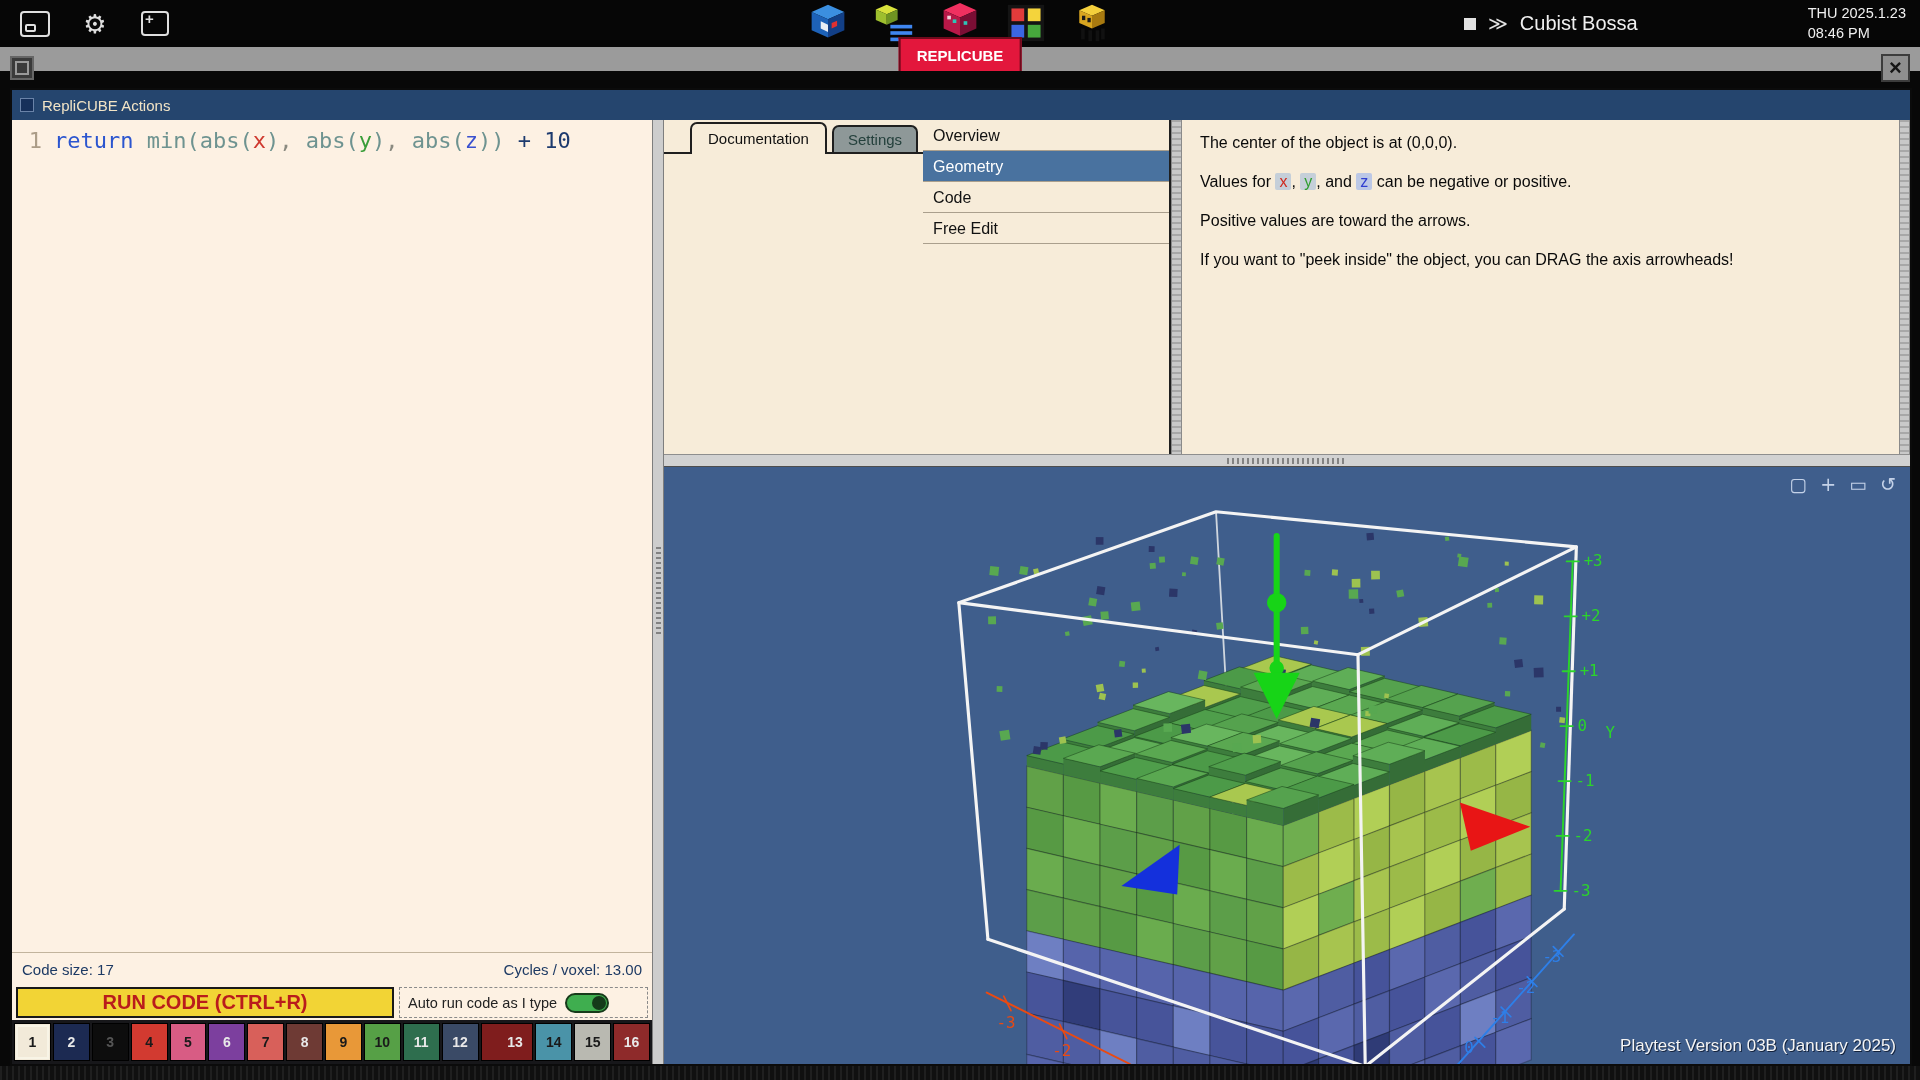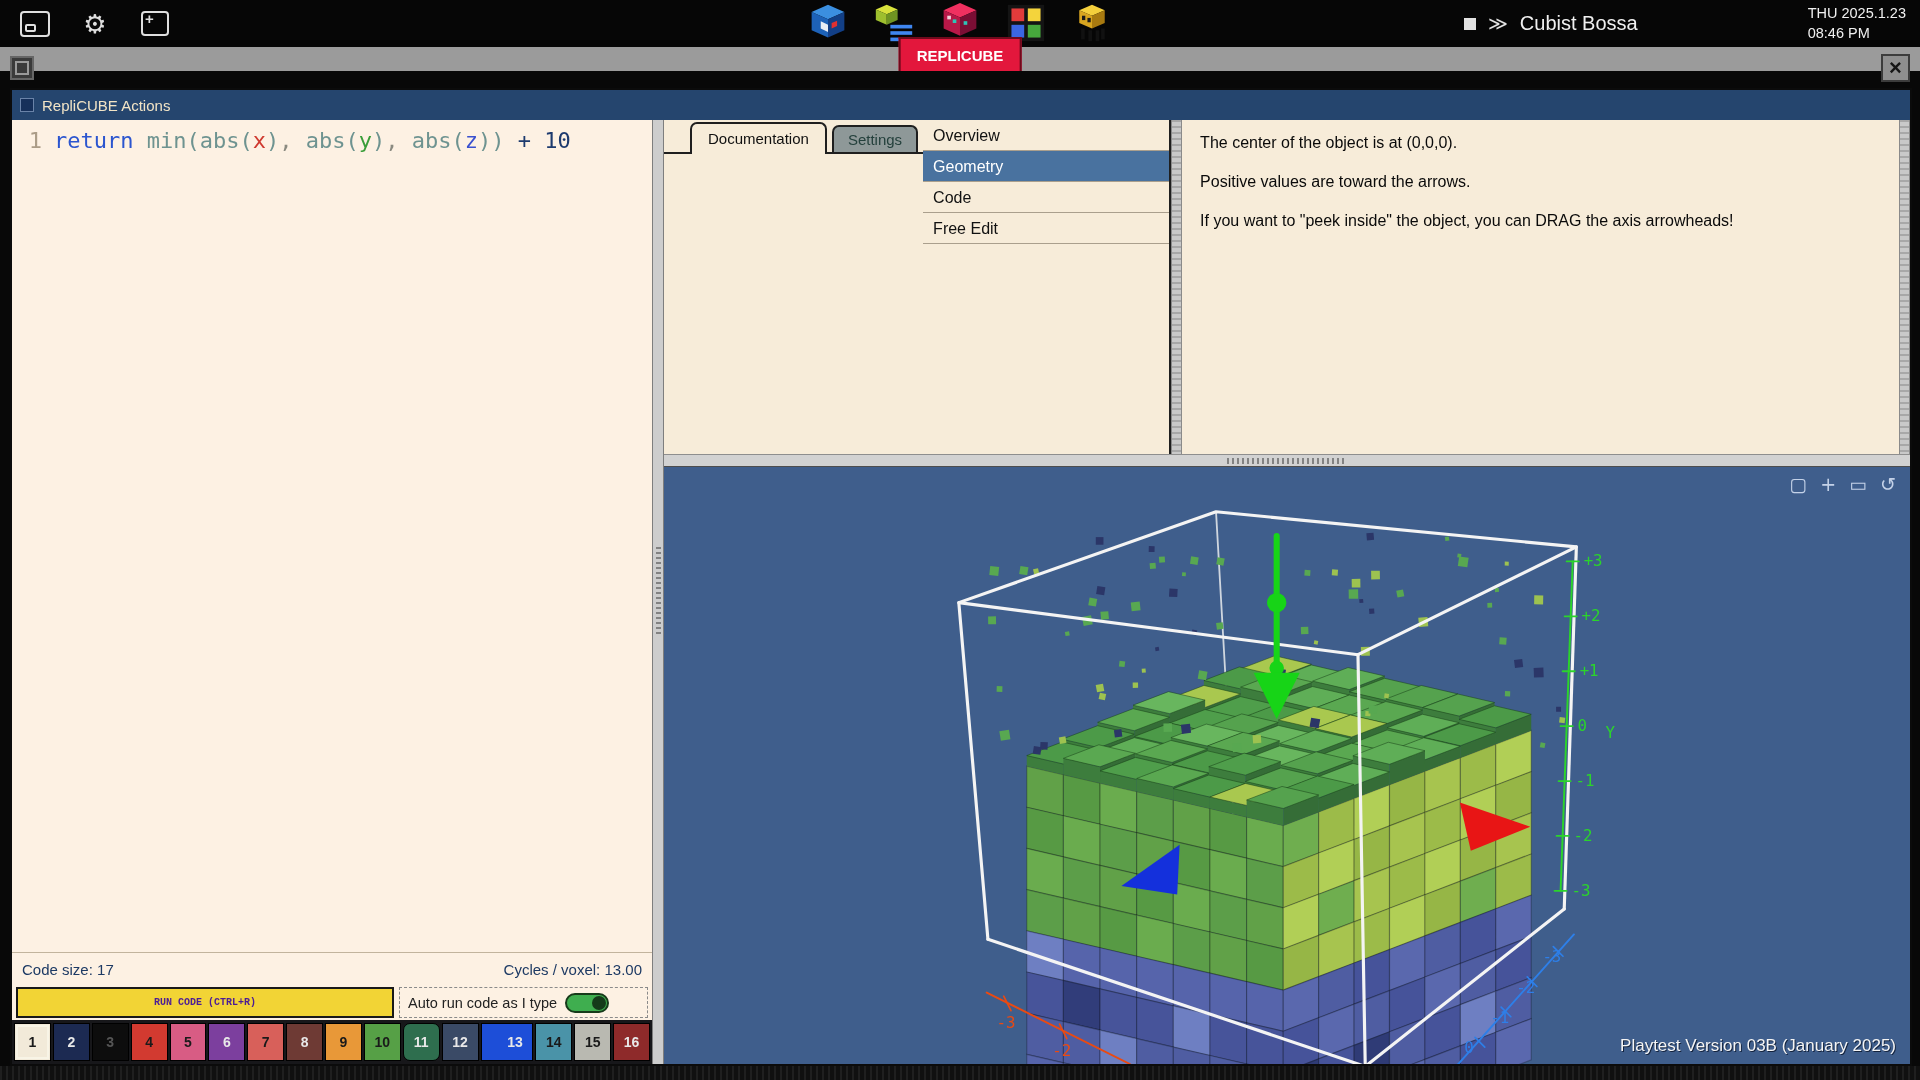--- a/index.html
+++ b/index.html
@@ -49,23 +49,23 @@
   .winbody{position:relative;height:944px}
 
   
   .editor-panel{position:absolute;left:0;top:0;bottom:0;width:640px;background:#fdf1e3;display:flex;flex-direction:column}
   .code-area{flex:1;overflow:hidden;cursor:text;padding-top:6px}
   .code-line{display:flex;align-items:baseline;font-family:"DejaVu Sans Mono",monospace;font-size:22px;line-height:30px}
   .gutter{width:30px;text-align:right;color:#ab9c87;margin-right:12px;flex:none}
   .status-row{height:27px;border-top:1px solid #c2b49d;display:flex;justify-content:space-between;
               align-items:center;padding:16px 10px;color:#1d3a64;font-size:15px}
   .run-row{height:35px;display:flex;gap:5px;padding:2px 4px;align-items:stretch}
-  .run-btn{flex:0 0 378px;background:#f2d435;border:2px solid #191919;font-size:10px;font-weight:bold;
-           color:#4c1d95;display:flex;align-items:center;justify-content:center;cursor:pointer;
-           font-family:Liberation Mono, monospace}
+  .run-btn{flex:0 0 378px;background:#f2d435;border:2px solid #191919;font-size:20px;font-weight:bold;
+           color:#b91c1c;display:flex;align-items:center;justify-content:center;cursor:pointer;
+           font-family:Liberation Sans, sans-serif}
   .autorun{flex:1;border:1px dashed #8a8a8a;background:#fdf1e3;display:flex;align-items:center;
            gap:8px;padding:0 8px;font-size:14.5px;color:#222;cursor:pointer}
   .toggle{width:44px;height:20px;border:2px solid #173a1a;border-radius:10px;background:#3fae4f;position:relative;flex:none}
   .toggle::after{content:"";position:absolute;right:1px;top:1px;width:14px;height:14px;border-radius:50%;background:#153a1a}
   .palette-row{height:44px;display:flex;gap:2px;background:#17171a;padding:3px 2px}
   .pal-cell{flex:1;display:flex;align-items:center;justify-content:center;font-size:14px;font-weight:600;
             border:1px solid #000;cursor:pointer}
   .pal-cell.selected{outline:2px solid #f8f4e6;outline-offset:-4px}
 
   
@@ -232,23 +232,23 @@
           <div class="pal-cell selected" style="background: rgb(242, 234, 217); color: rgb(26, 26, 26);">1</div>
           <div class="pal-cell" style="background: rgb(28, 42, 82); color: rgb(232, 232, 232);">2</div>
           <div class="pal-cell" style="background: rgb(13, 13, 13); color: rgb(85, 85, 85);">3</div>
           <div class="pal-cell" style="background: rgb(210, 58, 48); color: rgb(26, 26, 26);">4</div>
           <div class="pal-cell" style="background: rgb(216, 92, 132); color: rgb(26, 26, 26);">5</div>
           <div class="pal-cell" style="background: rgb(124, 63, 158); color: rgb(232, 232, 232);">6</div>
           <div class="pal-cell" style="background: rgb(216, 96, 90); color: rgb(26, 26, 26);">7</div>
           <div class="pal-cell" style="background: rgb(110, 58, 52); color: rgb(232, 232, 232);">8</div>
           <div class="pal-cell" style="background: rgb(232, 152, 56); color: rgb(26, 26, 26);">9</div>
           <div class="pal-cell" style="background: rgb(86, 160, 70); color: rgb(26, 26, 26);">10</div>
-          <div class="pal-cell" style="background: rgb(46, 110, 78); color: rgb(232, 232, 232); border-radius: 7px;">11</div>
+          <div class="pal-cell" style="background: rgb(46, 110, 78); color: rgb(232, 232, 232);">11</div>
           <div class="pal-cell" style="background: rgb(58, 74, 102); color: rgb(232, 232, 232);">12</div>
-          <div class="pal-cell" style="background: #1d4ed8; color: rgb(232, 232, 232); padding-left: 16px;">13</div>
+          <div class="pal-cell" style="background: #7f1d1d; color: rgb(232, 232, 232); padding-left: 16px;">13</div>
           <div class="pal-cell" style="background: rgb(74, 147, 168); color: rgb(26, 26, 26);">14</div>
           <div class="pal-cell" style="background: rgb(185, 185, 177); color: rgb(26, 26, 26);">15</div>
           <div class="pal-cell" style="background: rgb(142, 42, 42); color: rgb(232, 232, 232);">16</div>
         </div>
     </div>
 
     <div class="vsplit"></div>
 
     <div class="right-region">
 
@@ -260,20 +260,23 @@
         <div class="doc-body">
           <div class="doc-nav">
             <div class="nav-item">Overview</div>
             <div class="nav-item selected">Geometry</div>
             <div class="nav-item">Code</div>
             <div class="nav-item">Free Edit</div>
           </div>
           <div class="scroll-strip"></div>
           <div class="doc-content">
             <p>The center of the object is at (0,0,0).</p>
+            <p>
+              <span>Values for </span><span class="chip chip-x">x</span><span>, </span><span class="chip chip-y">y</span><span>, and </span><span class="chip chip-z">z</span><span> can be negative or positive.</span>
+            </p>
             <p>Positive values are toward the arrows.</p>
             <p>If you want to "peek inside" the object, you can DRAG the axis arrowheads!</p>
           </div>
           <div class="scroll-strip"></div>
         </div>
       </div>
 
       <div class="hsplit"></div>
 
       <div class="viewport">

